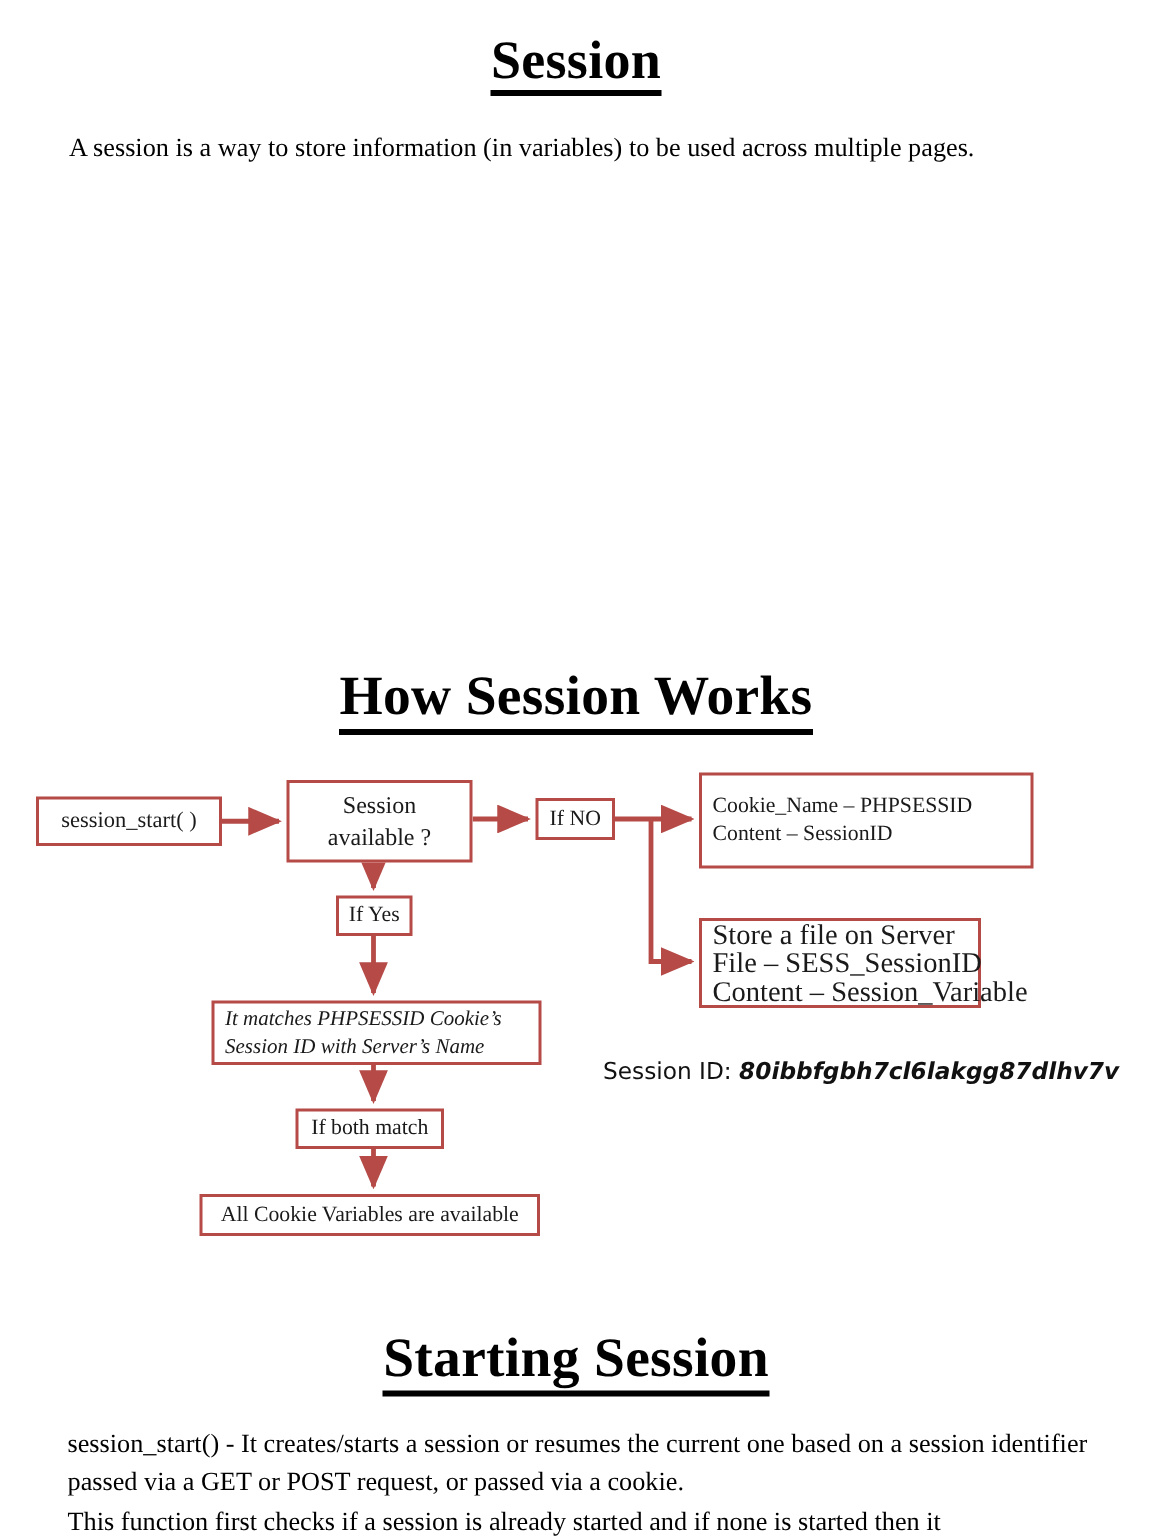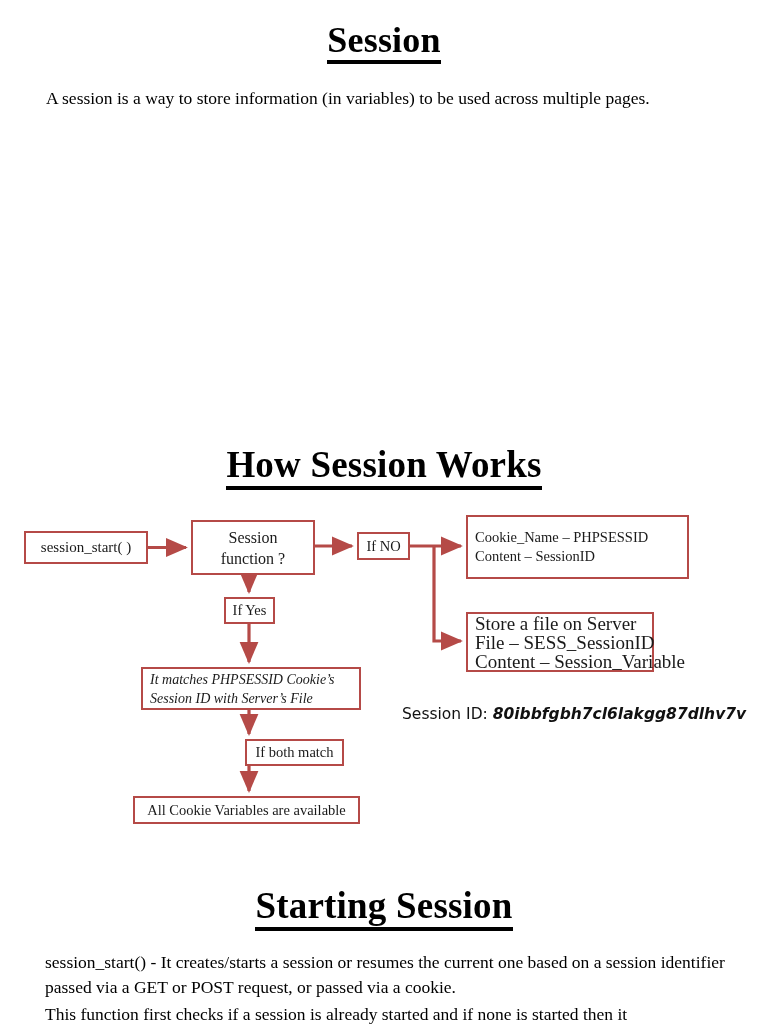--- a/index.html
+++ b/index.html
@@ -107,21 +107,20 @@
     left: 224px; top: 597px; width: 51px; height: 27px;
     font-size: 14.5px;
   }
   #box-it-matches {
     left: 141px; top: 667px; width: 220px; height: 43px;
     font-size: 14px; line-height: 19px; font-style: italic;
   }
   #box-if-both-match {
     left: 197px; top: 739px; width: 99px; height: 27px;
     font-size: 14.5px;
-    margin-left: 48px;
   }
   #box-all-session-vars {
     left: 133px; top: 796px; width: 227px; height: 28px;
     font-size: 14.5px;
   }
 
   
   #session-id-caption {
     position: absolute;
     left: 402px;
@@ -174,21 +173,21 @@
     <line x1="249" y1="766" x2="249" y2="791"></line>
   </g>
 </svg>
 
 <div class="fbox center" id="box-session-start">
   <span class="ln">session_start( )</span>
 </div>
 
 <div class="fbox center" id="box-session-available">
   <span class="ln">Session</span>
-  <span class="ln">function ?</span>
+  <span class="ln">available ?</span>
 </div>
 
 <div class="fbox center" id="box-if-no">
   <span class="ln">If NO</span>
 </div>
 
 <div class="fbox left" id="box-store-cookie">
   <span class="ln">Cookie_Name – PHPSESSID</span>
   <span class="ln">Content – SessionID</span>
 </div>
@@ -198,21 +197,21 @@
   <span class="ln">File – SESS_SessionID</span>
   <span class="ln">Content – Session_Variable</span>
 </div>
 
 <div class="fbox center" id="box-if-yes">
   <span class="ln">If Yes</span>
 </div>
 
 <div class="fbox left" id="box-it-matches">
   <span class="ln">It matches PHPSESSID Cookie’s</span>
-  <span class="ln">Session ID with Server’s File</span>
+  <span class="ln">Session ID with Server’s Name</span>
 </div>
 
 <div class="fbox center" id="box-if-both-match">
   <span class="ln">If both match</span>
 </div>
 
 <div class="fbox center" id="box-all-session-vars">
   <span class="ln">All Cookie Variables are available</span>
 </div>
 

